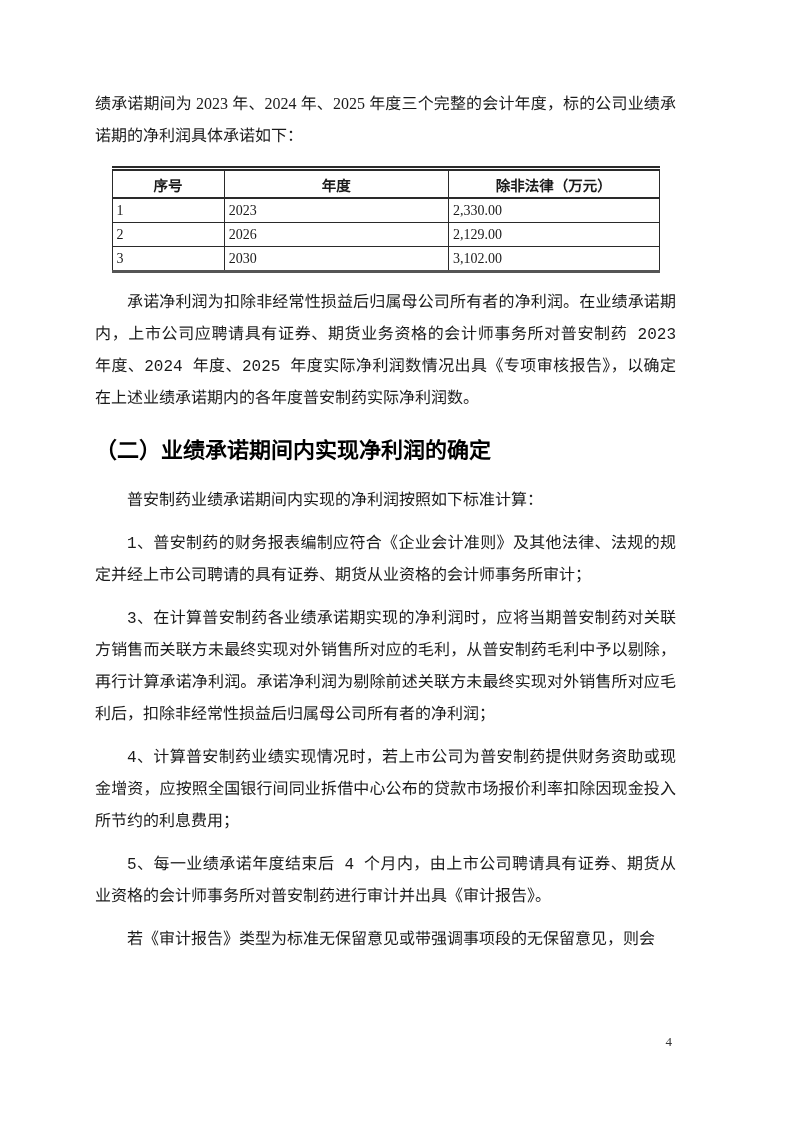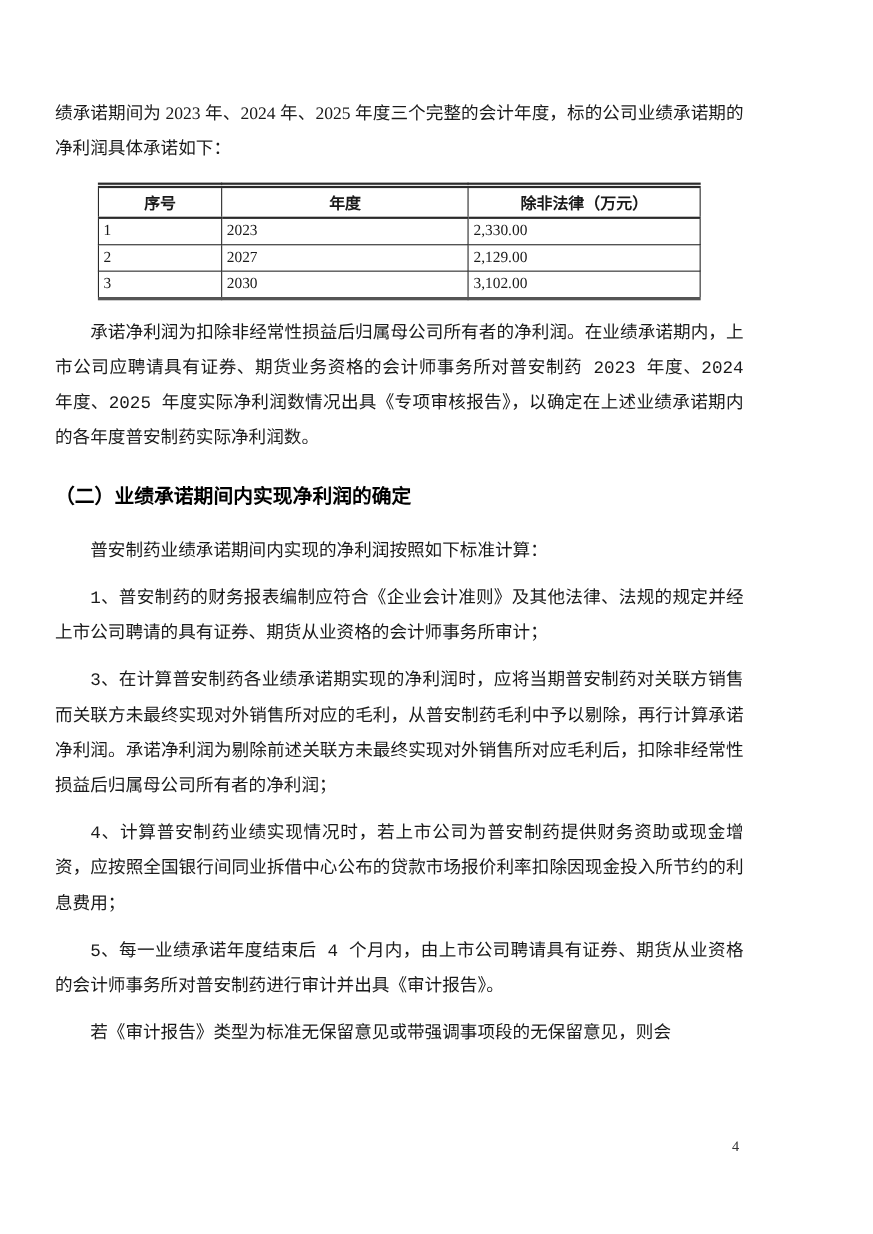--- a/index.html
+++ b/index.html
@@ -6,21 +6,21 @@
     margin: 0;
     padding: 0;
     background: #ffffff;
   }
   .page {
     position: relative;
     width: 794px;
     height: 1122px;
     background: #ffffff;
     box-sizing: border-box;
-    padding: 88px 118px 0 50px;
+    padding: 88px 118px 0 95px;
     font-family: "Liberation Serif", "DejaVu Serif", serif;
     color: #1a1a1a;
     overflow: hidden;
   }
   .body-text {
     font-size: 16px;
     line-height: 32px;
     text-align: justify;
     margin: 0 0 11px 0;
   }
@@ -50,21 +50,21 @@
     font-size: 14.5px;
   }
   table.commitment-table td {
     height: 23px;
   }
   table.commitment-table .col-seq   { width: 20.5%; }
   table.commitment-table .col-year  { width: 41%; }
   table.commitment-table .col-profit{ width: 38.5%; }
   h2.section-heading {
     font-family: "Liberation Sans", "DejaVu Sans", sans-serif;
-    font-size: 18px;
+    font-size: 22px;
     font-weight: bold;
     line-height: 24px;
     margin: 24px 0 22px 0;
     color: #000000;
   }
   .page-number {
     position: absolute;
     top: 1034px;
     right: 122px;
     font-size: 13px;
@@ -87,21 +87,21 @@
       </tr>
     </thead>
     <tbody>
       <tr>
         <td>1</td>
         <td>2023</td>
         <td>2,330.00</td>
       </tr>
       <tr>
         <td>2</td>
-        <td>2027</td>
+        <td>2026</td>
         <td>2,129.00</td>
       </tr>
       <tr>
         <td>3</td>
         <td>2030</td>
         <td>3,102.00</td>
       </tr>
     </tbody>
   </table>
 

